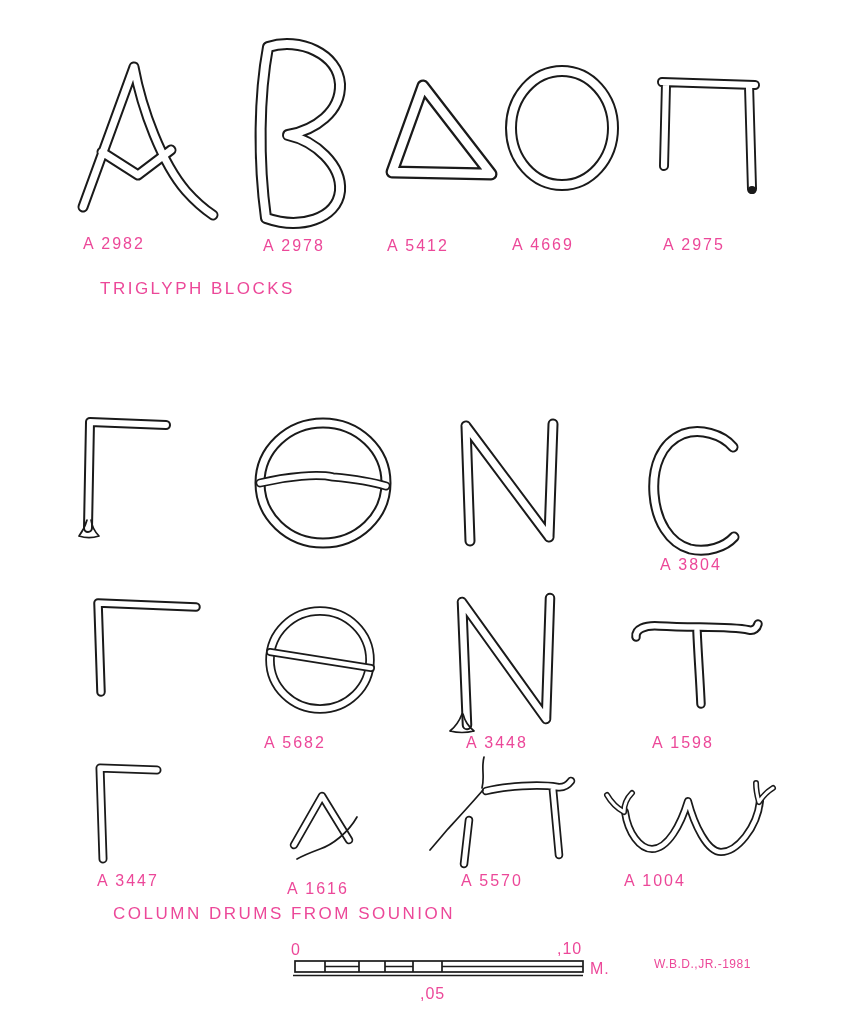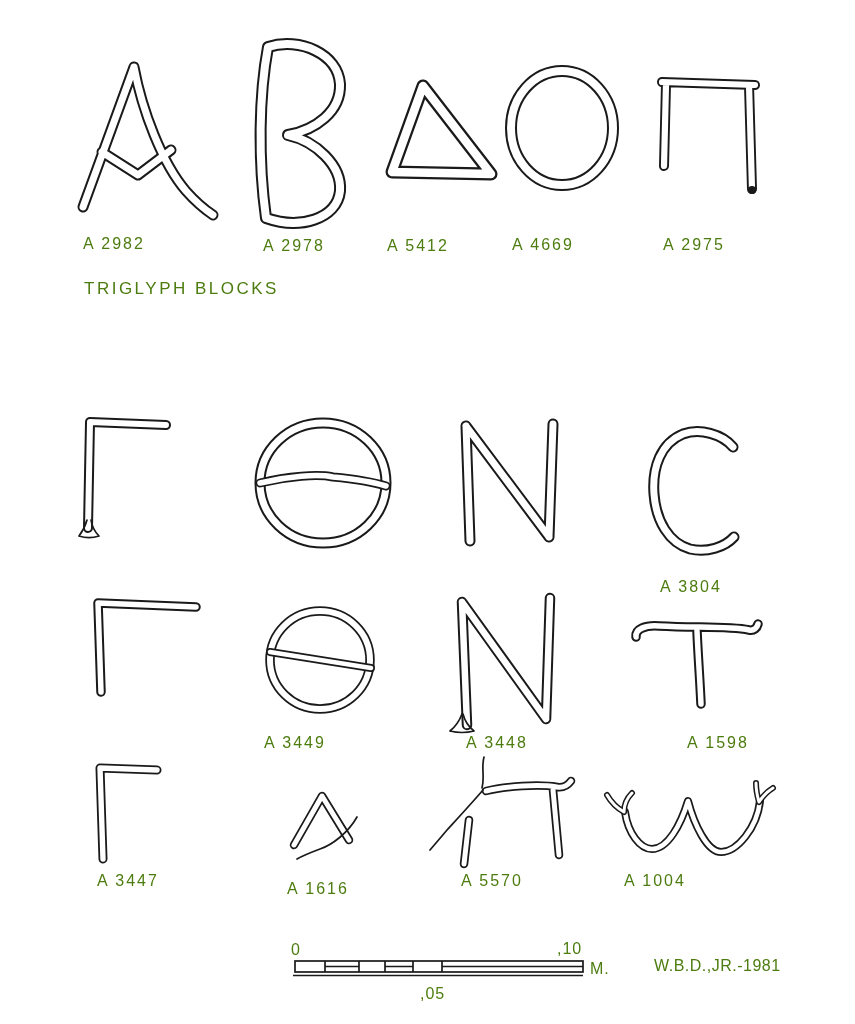--- a/index.html
+++ b/index.html
@@ -6,26 +6,26 @@
   .sheet{
     position:relative;width:855px;height:1024px;background:#ffffff;
     font-family:"Liberation Sans", sans-serif;overflow:hidden;
   }
   .art{position:absolute;left:0;top:0;}
   .ob{fill:none;stroke:#1a1a1a;stroke-linecap:round;stroke-linejoin:round;}
   .ib{fill:none;stroke:#ffffff;stroke-linecap:round;stroke-linejoin:round;}
   .tl{fill:none;stroke:#1a1a1a;stroke-width:1.7;stroke-linecap:round;stroke-linejoin:round;}
   .sb{fill:none;stroke:#1a1a1a;stroke-width:1.7;}
   .lbl{
-    position:absolute;font-size:16px;letter-spacing:2px;color:#4d7c0f;
+    position:absolute;font-size:16px;letter-spacing:2px;color:#ec4899;
     white-space:nowrap;line-height:1;
   }
-  .ttl{font-size:17px;letter-spacing:2.5px;}
+  .ttl{font-size:17px;letter-spacing:2.5px;margin-left:16px;}
   .scl{font-size:16px;letter-spacing:1px;}
-  .credit{font-size:16px;letter-spacing:0.5px;}
+  .credit{font-size:12px;letter-spacing:0.5px;}
 </style>
 </head>
 <body>
 
 <div class="sheet">
 
   <svg class="art" width="855" height="1024" viewBox="0 0 855 1024" xmlns="http://www.w3.org/2000/svg">
     <defs>
       <path id="p-alpha" d="M 83 207 L 134 67 M 134 67 C 142 110 162 163 186 191 C 194 200 204 209 213 215 M 102 152 L 138 175 L 171 150"></path>
       <path id="p-beta" d="M 268 47 C 259 95 258 160 266 218 C 300 230 337 219 340 191 C 342 165 315 141 288 135 C 315 130 341 112 340 84 C 338 54 300 37 268 47 Z"></path>
@@ -135,31 +135,32 @@
 
     <g>
       <rect class="sb" x="295" y="961" width="288" height="11"></rect>
       <path class="sb" d="M 325 961 L 325 972 M 359 961 L 359 972 M 385 961 L 385 972 M 413 961 L 413 972 M 442 961 L 442 972"></path>
       <path class="sb" d="M 325 966.5 L 359 966.5 M 385 966.5 L 413 966.5 M 442 966.5 L 583 966.5"></path>
       <path class="sb" d="M 293 975.5 L 583 975.5"></path>
     </g>
   </svg>
 
   <div class="lbl ttl" style="left:84px;top:280px;">TRIGLYPH BLOCKS</div>
+  <div class="lbl ttl" style="left:97px;top:905px;">COLUMN DRUMS FROM SOUNION</div>
 
   <div class="lbl" style="left:83px;top:236px;">A 2982</div>
   <div class="lbl" style="left:263px;top:238px;">A 2978</div>
   <div class="lbl" style="left:387px;top:238px;">A 5412</div>
   <div class="lbl" style="left:512px;top:237px;">A 4669</div>
   <div class="lbl" style="left:663px;top:237px;">A 2975</div>
 
-  <div class="lbl" style="left:660px;top:557px;margin-top:22px;">A 3804</div>
-  <div class="lbl" style="left:264px;top:735px;">A 3449</div>
+  <div class="lbl" style="left:660px;top:557px;">A 3804</div>
+  <div class="lbl" style="left:264px;top:735px;">A 5682</div>
   <div class="lbl" style="left:466px;top:735px;">A 3448</div>
-  <div class="lbl" style="left:652px;top:735px;margin-left:35px;">A 1598</div>
+  <div class="lbl" style="left:652px;top:735px;">A 1598</div>
   <div class="lbl" style="left:97px;top:873px;text-align:right;">A 3447</div>
   <div class="lbl" style="left:287px;top:873px;margin-top:8px;">A 1616</div>
   <div class="lbl" style="left:461px;top:873px;">A 5570</div>
   <div class="lbl" style="left:624px;top:873px;">A 1004</div>
 
   <div class="lbl scl" style="left:291px;top:942px;">0</div>
   <div class="lbl scl" style="left:420px;top:941px;margin-top:45px;">,05</div>
   <div class="lbl scl" style="left:557px;top:941px;">,10</div>
   <div class="lbl scl" style="left:590px;top:961px;">M.</div>
 

